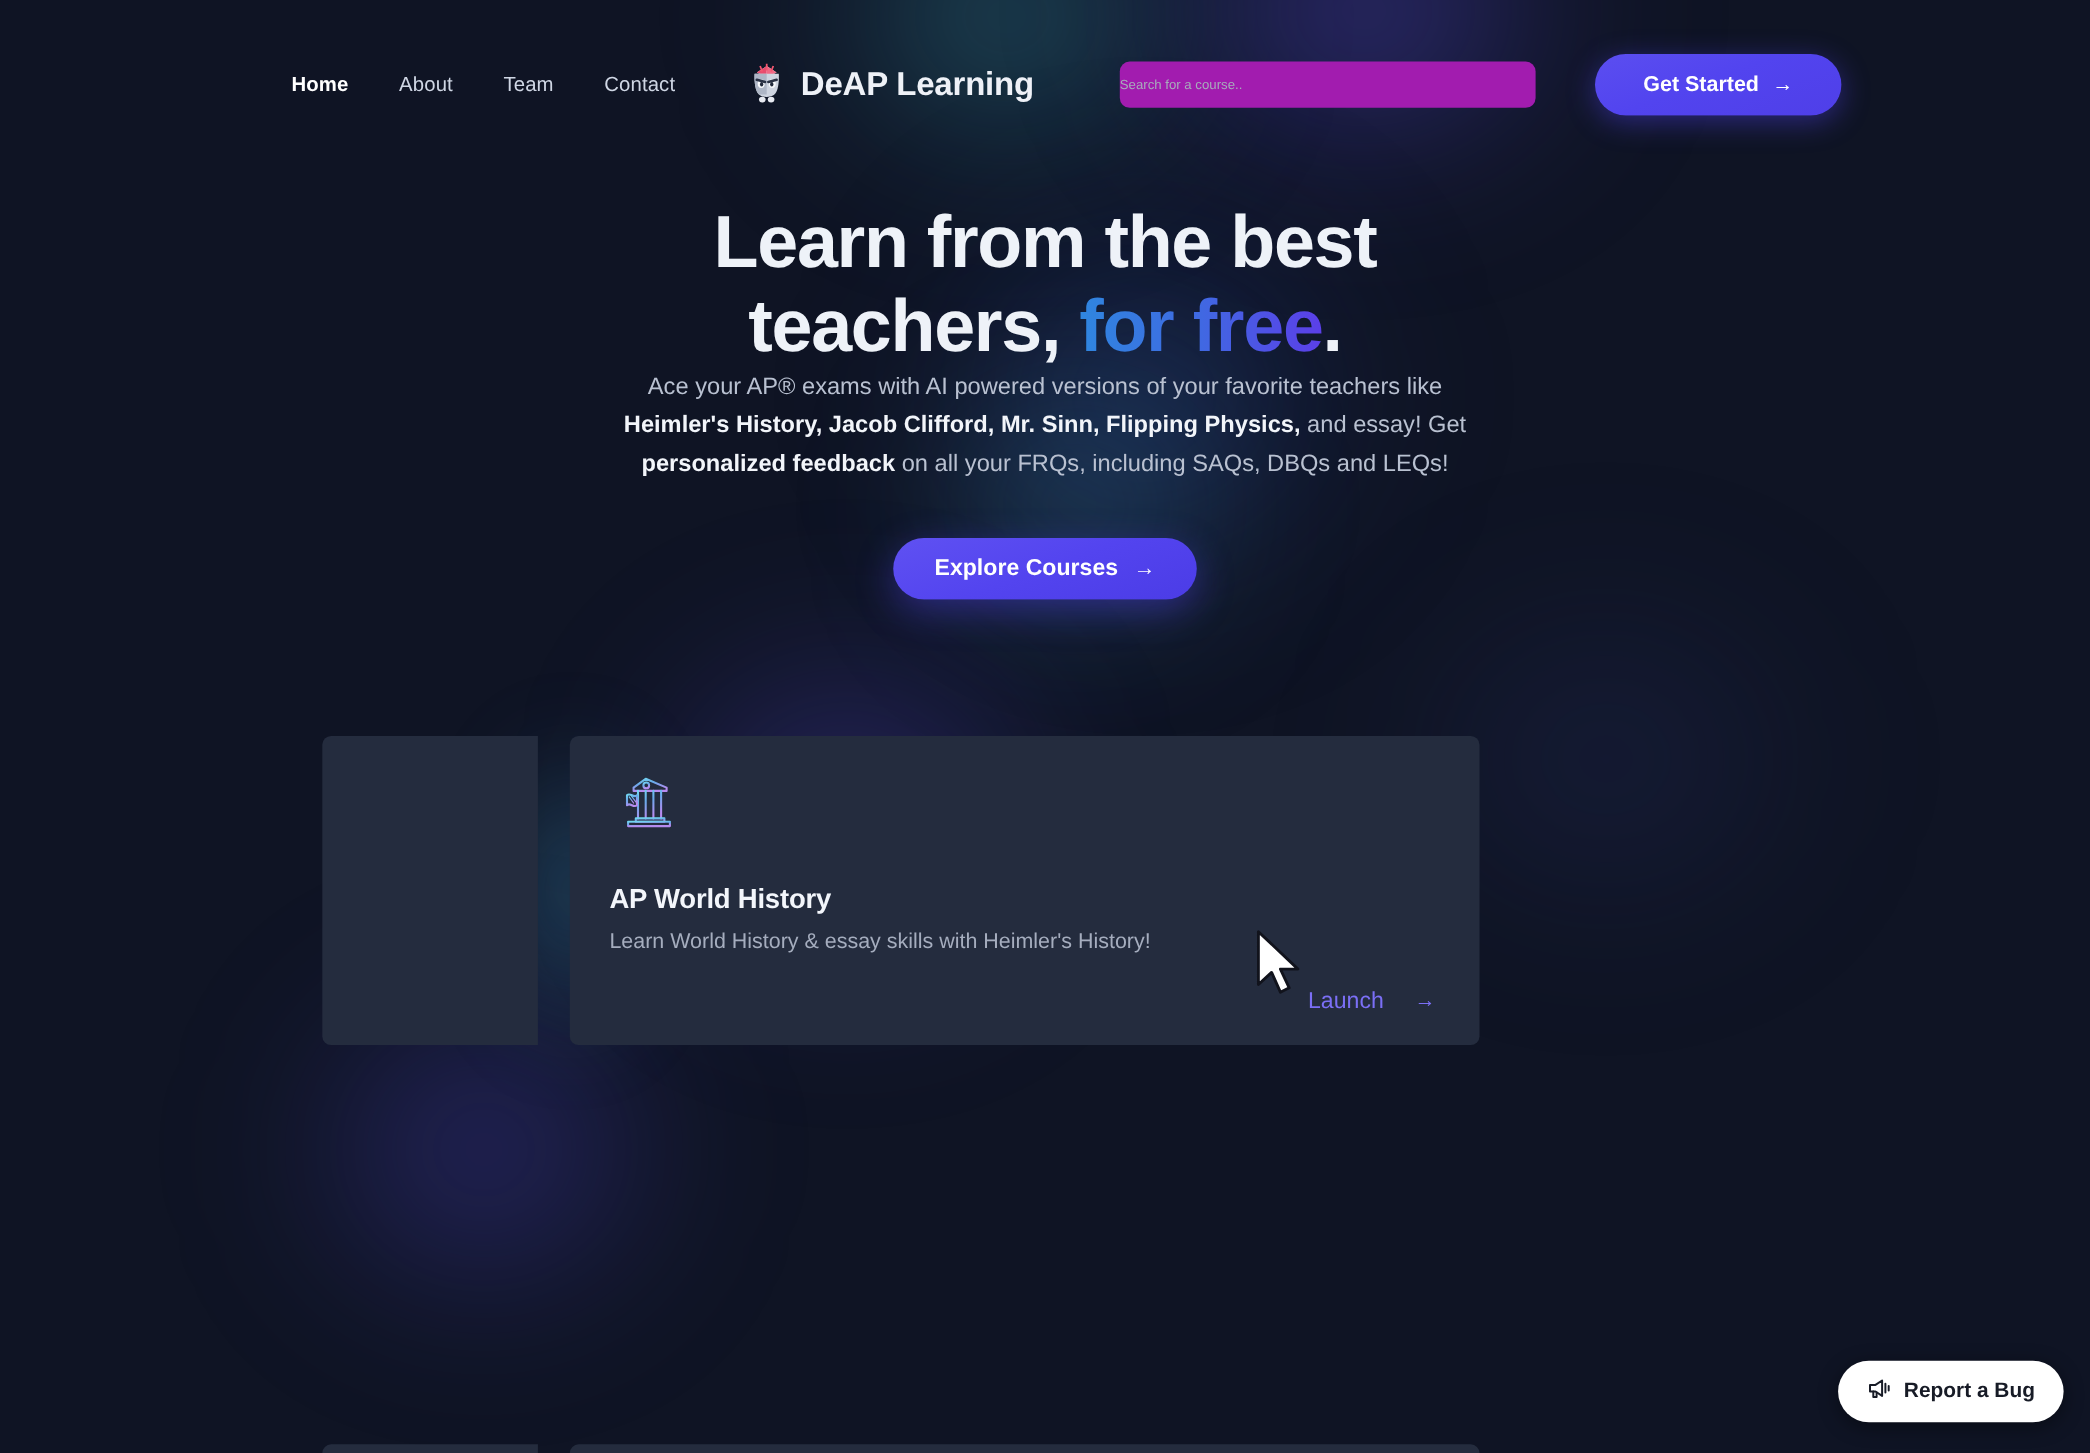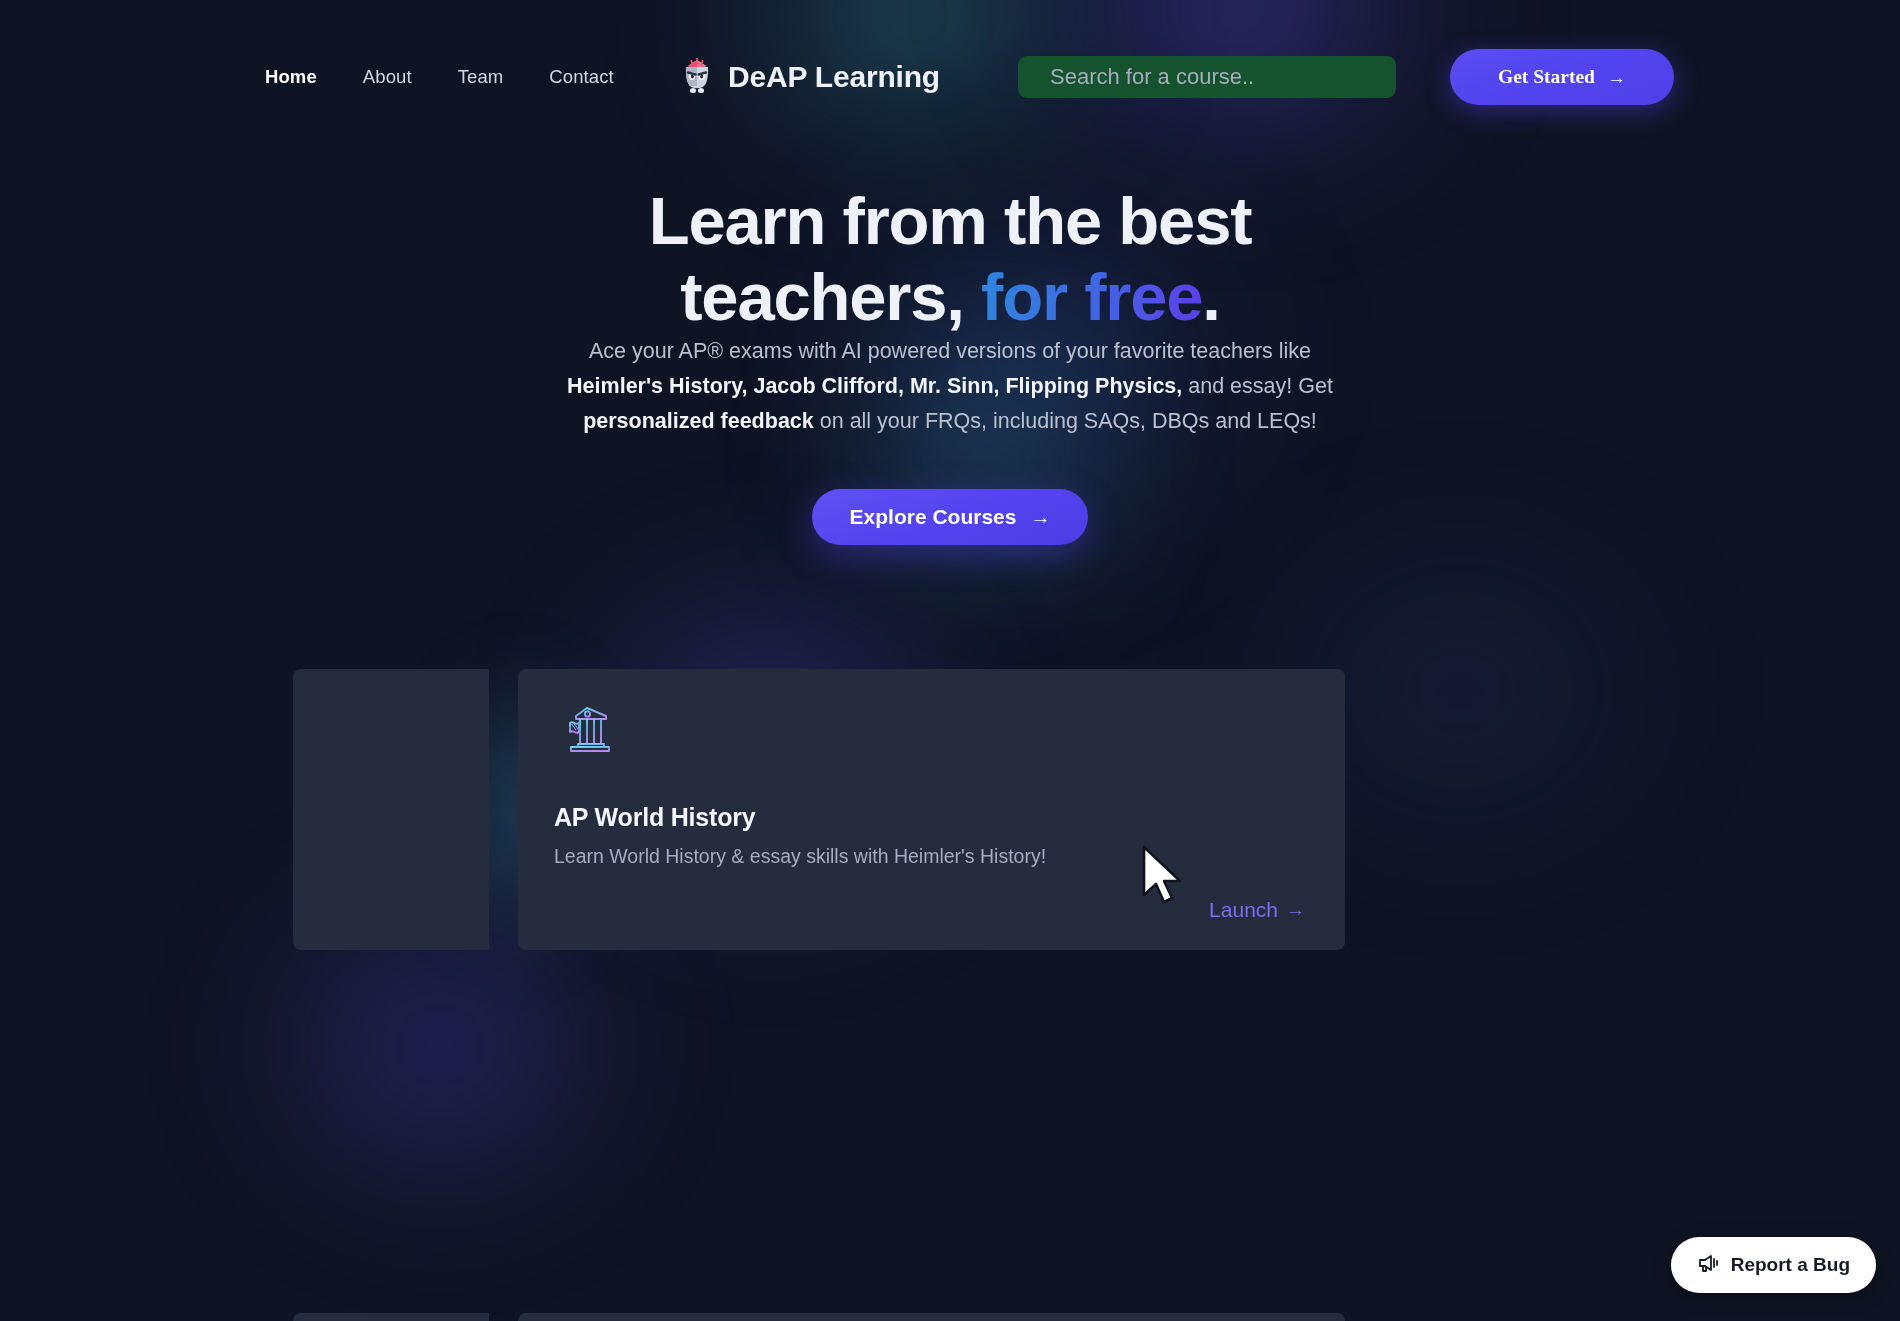--- a/index.html
+++ b/index.html
@@ -79,33 +79,33 @@
     display: flex; align-items: center; gap: 12px; cursor: pointer;
   }
   .brand-name {
     font-size: 30px; font-weight: 700; color: #eef1f7;
     letter-spacing: -0.2px; white-space: nowrap;
   }
 
   .search-wrap { position: absolute; left: 1018px; top: 19px; }
   .search-input {
     width: 378px; height: 42px; border-radius: 9px;
-    background: #14532d; border: none; outline: none;
-    color: #e3e7ef; font-size: 22px; padding: 0 32px;
+    background: #a21caf; border: none; outline: none;
+    color: #e3e7ef; font-size: 12px; padding: 0 0;
     font-family: "Liberation Sans", sans-serif;
   }
   .search-input::placeholder { color: #a7adbb; }
 
   .cta {
     position: absolute; left: 1450px; top: 12px;
     width: 224px; height: 56px; border-radius: 28px; border: none;
     background: linear-gradient(160deg, #5b4ef0 0%, #5244ef 45%, #4f3fe8 100%);
     color: #fff; font-size: 19.5px; font-weight: 700;
     display: flex; align-items: center; justify-content: center; gap: 12px;
-    cursor: pointer; font-family: Liberation Serif, serif;
+    cursor: pointer; font-family: Liberation Sans, sans-serif;
     box-shadow: 0 6px 26px rgba(80,64,235,0.45);
   }
   .cta .arw { font-size: 19px; font-weight: 400; line-height: 1; }
 
   
   .hero { position: absolute; top: 0; left: 0; width: 1900px; z-index: 20; }
   .hero-title {
     margin-top: 183px; text-align: center;
     font-size: 67px; line-height: 1.13; font-weight: 700;
     color: #eef2f8; letter-spacing: -1.2px;
@@ -154,21 +154,21 @@
     position: absolute; left: 36px; bottom: 118px;
     font-size: 25px; font-weight: 700; color: #f3f6fb; letter-spacing: -.2px;
   }
   .card-desc {
     position: absolute; left: 36px; bottom: 82px;
     font-size: 19.5px; color: #a5adbe;
   }
   .card-launch {
     position: absolute; right: 40px; bottom: 28px;
     font-size: 21px; color: #7b6ff5; font-weight: 400;
-    display: flex; align-items: center; gap: 8px; cursor: pointer;
+    display: flex; align-items: center; gap: 28px; cursor: pointer;
   }
   .card-launch .arw { font-size: 19px; }
 
   
   .report-bug {
     position: absolute; right: 24px; bottom: 28px; z-index: 60;
     height: 56px; padding: 0 26px; border: none; border-radius: 28px;
     background: #ffffff; color: #171b26;
     font-size: 19px; font-weight: 600; font-family: "Liberation Sans", sans-serif;
     display: flex; align-items: center; gap: 11px; cursor: pointer;

